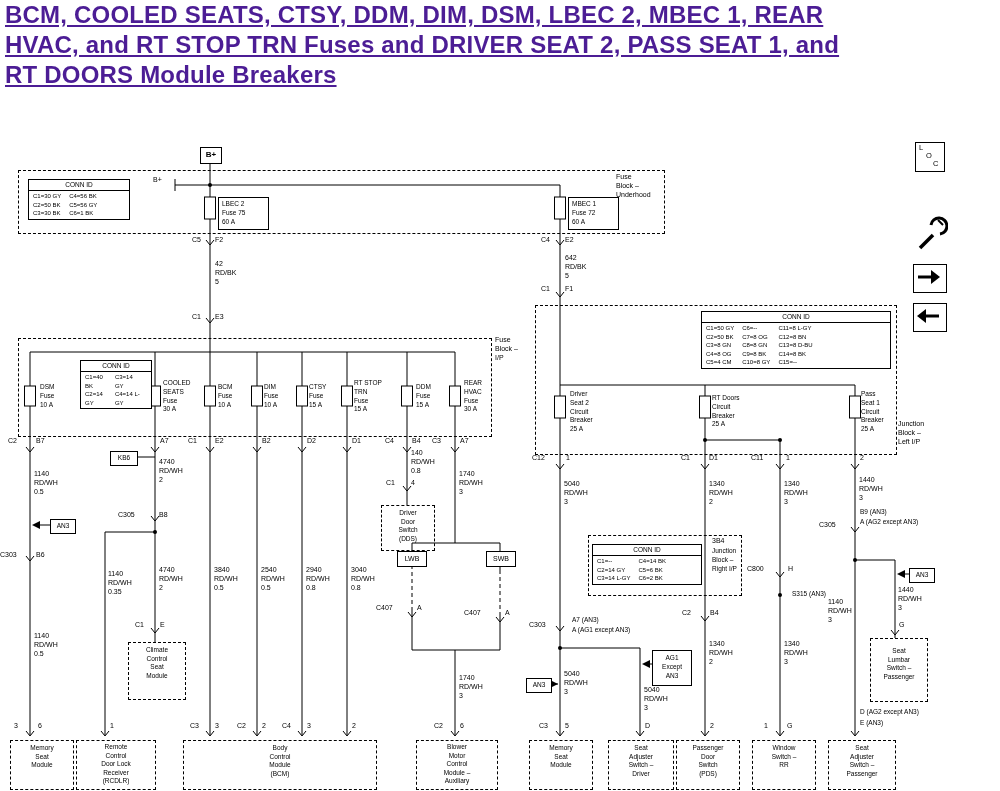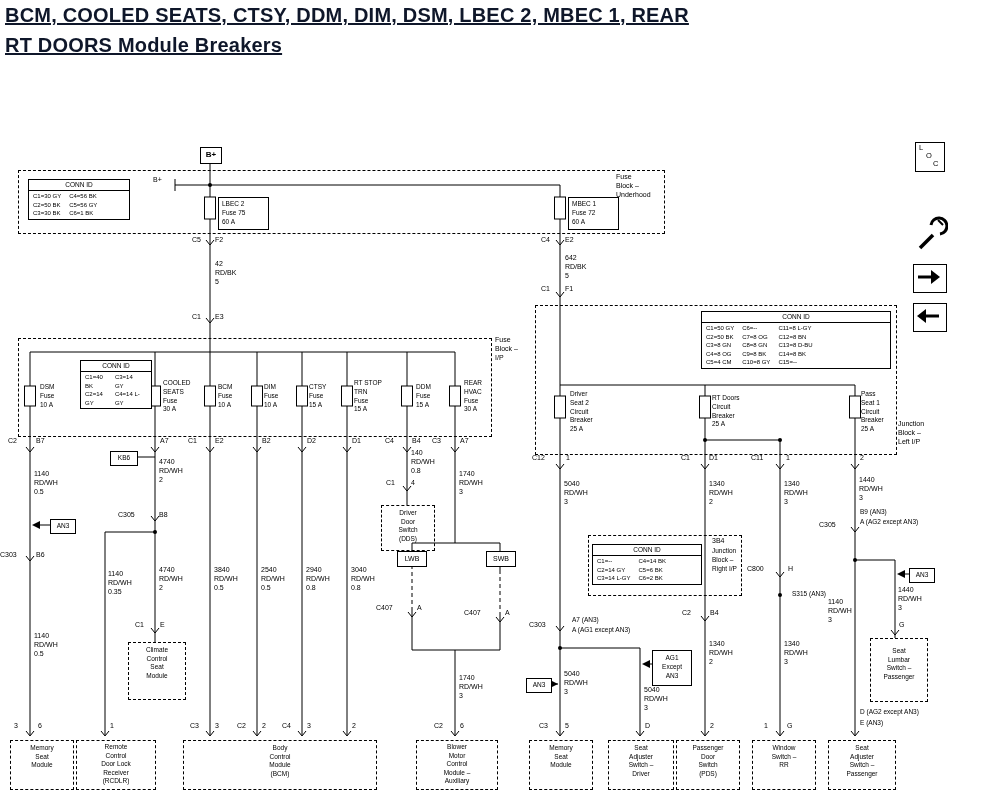--- a/index.html
+++ b/index.html
@@ -1,19 +1,19 @@
 <!DOCTYPE html>
 <html><head>
 <meta charset="utf-8">
 <style>
   html,body{margin:0;padding:0}
   body{position:relative;width:1000px;height:791px;background:#fff;color:#000;
        font-family:"Liberation Sans",sans-serif;overflow:hidden}
-  #title{position:absolute;left:5px;top:0;width:992px;font-size:20px;font-weight:bold;
-         color:#0f172a;line-height:30px;letter-spacing:.2px}
+  #title{position:absolute;left:5px;top:0;width:992px;font-size:24px;font-weight:bold;
+         color:#4c1d95;line-height:30px;letter-spacing:.2px}
   #title div{text-decoration:underline}
   .lbl{position:absolute;font-size:7px;line-height:8.8px;white-space:pre-line}
   .pin{position:absolute;font-size:7px;line-height:8px;white-space:nowrap}
   .dashbox{position:absolute;border:1px dashed #000}
   .modtxt{width:100%;padding-top:3px;font-size:6.5px;line-height:8.6px;text-align:center;white-space:pre-line}
   .tag{position:absolute;border:1px solid #000;background:#fff;font-size:6.5px;text-align:center;white-space:pre-line}
   .fusebox{position:absolute;border:1px solid #000;background:#fff;font-size:6.5px;line-height:9px;
            padding:1px 0 0 3px;white-space:pre-line}
   .conn{position:absolute;border:1px solid #000;background:#fff}
   .connhead{font-size:6.5px;line-height:10px;text-align:center;border-bottom:1px solid #000}
@@ -89,20 +89,21 @@
   <g fill="#000">
     <polygon points="32,525 40,521 40,529"></polygon>
       <polygon points="558,684 550,680 550,688"></polygon>
     <polygon points="642,664 650,660 650,668"></polygon>
       <polygon points="897,574 905,570 905,578"></polygon>
   </g>
 </svg>
 
 <div id="title">
   <div>BCM, COOLED SEATS, CTSY, DDM, DIM, DSM, LBEC 2, MBEC 1, REAR</div>
+  <div>HVAC, and RT STOP TRN Fuses and DRIVER SEAT 2, PASS SEAT 1, and</div>
   <div>RT DOORS Module Breakers</div>
 </div>
 
 <div class="navbox" style="left:915px;top:142px;width:28px;height:28px">
   <span style="position:absolute;left:3px;top:0;font-size:7.5px">L</span>
   <span style="position:absolute;left:10px;top:8px;font-size:7.5px">O</span>
   <span style="position:absolute;left:17px;top:16px;font-size:7.5px">C</span>
 </div>
 <div style="position:absolute;left:914px;top:214px;width:34px;height:38px">
   <svg width="34" height="38">

